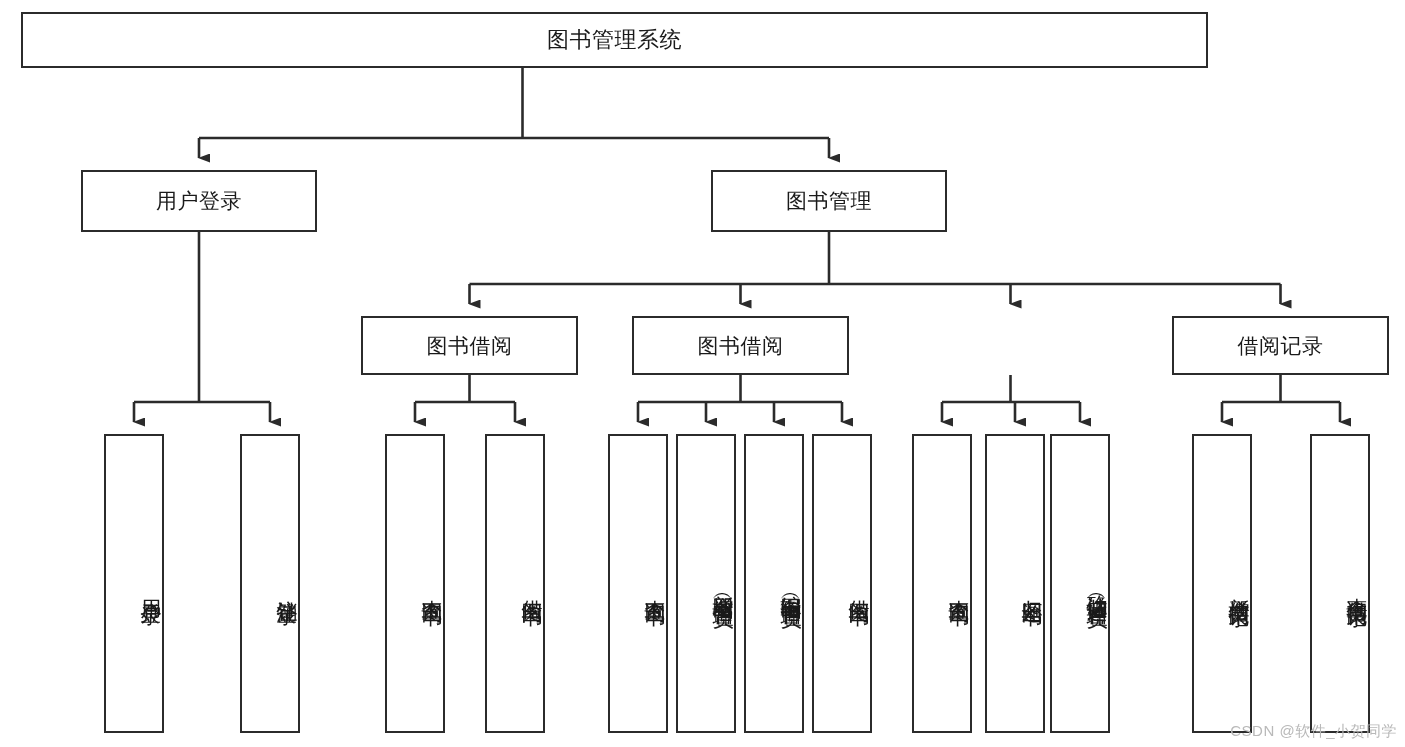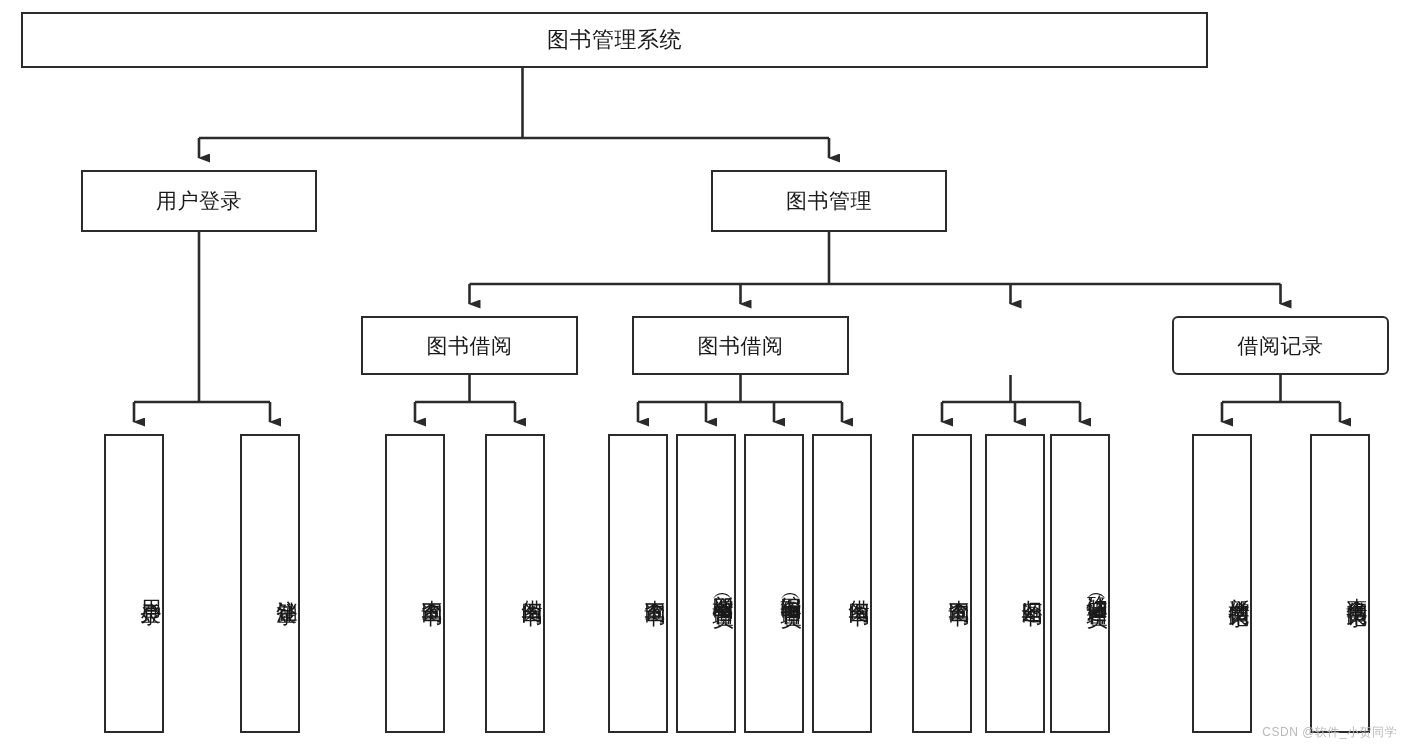--- a/index.html
+++ b/index.html
@@ -53,21 +53,21 @@
     writing-mode: vertical-rl;
     text-orientation: upright;
     display: block;
     white-space: nowrap;
   }
   .node.root { font-size: 22px; }
   .watermark {
     position: absolute;
     right: 8px;
     bottom: 6px;
-    font-size: 12px;
+    font-size: 15px;
     color: #b9b9b9;
     letter-spacing: 0.5px;
     white-space: nowrap;
   }
 </style>
 </head>
 <body>
 
 <div id="canvas">
 
@@ -124,21 +124,21 @@
   <div class="node horiz" style="left: 711px; top: 170px; width: 236px; height: 62px;">
     <span>图书管理</span>
   </div>
 
   <div class="node horiz" style="left: 361px; top: 316px; width: 217px; height: 59px;">
     <span>图书借阅</span>
   </div>
   <div class="node horiz" style="left: 632px; top: 316px; width: 217px; height: 59px;">
     <span>图书借阅</span>
   </div>
-  <div class="node horiz" style="left: 1172px; top: 316px; width: 217px; height: 59px; border-radius: 6px;">
+  <div class="node horiz" style="left: 1172px; top: 316px; width: 217px; height: 59px;">
     <span>借阅记录</span>
   </div>
 
   <div class="node vert" style="left: 104px; top: 434px; width: 60px; height: 299px;">
     <span class="vtext">用户登录</span>
   </div>
   <div class="node vert" style="left: 240px; top: 434px; width: 60px; height: 299px;">
     <span class="vtext">注销登录</span>
   </div>
   <div class="node vert" style="left: 385px; top: 434px; width: 60px; height: 299px;">

